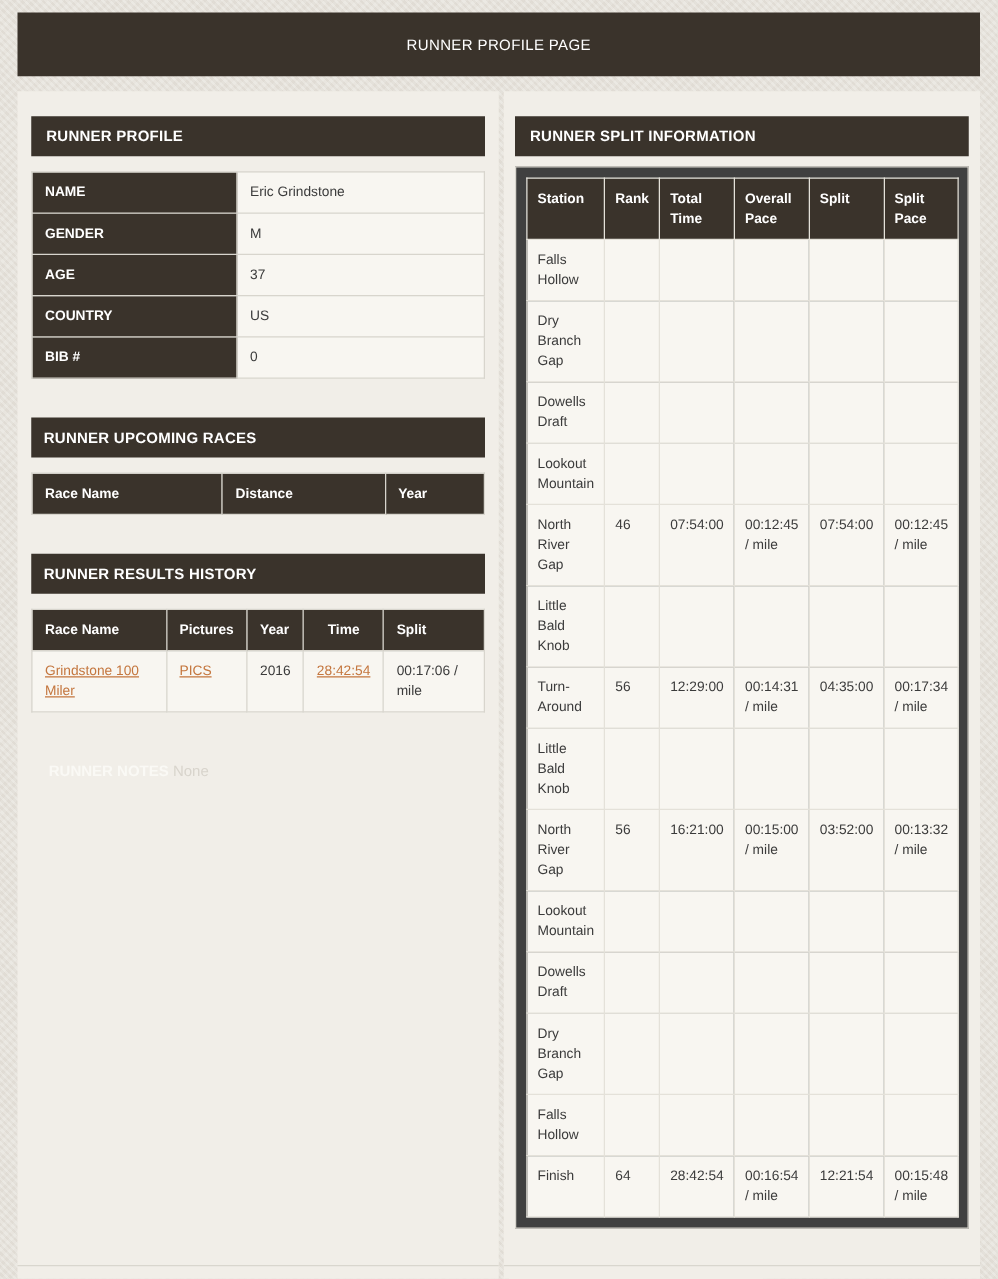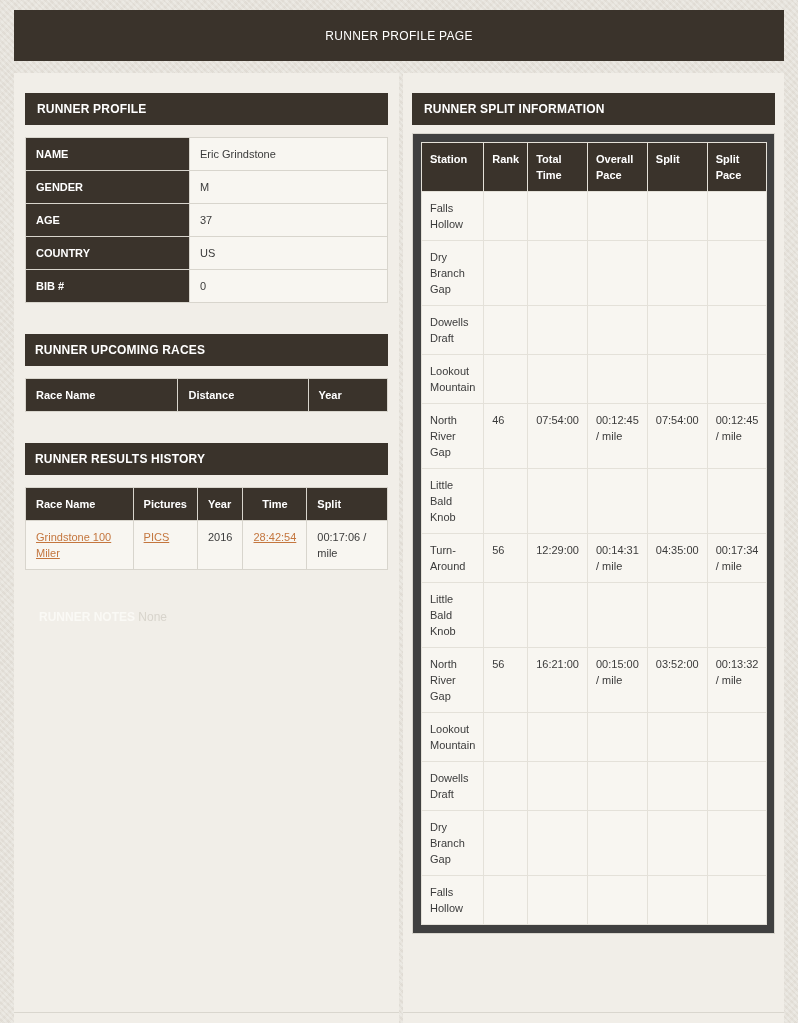--- a/index.html
+++ b/index.html
@@ -323,20 +323,28 @@
                 <td></td>
               </tr>
               <tr>
                 <td>Falls Hollow</td>
                 <td></td>
                 <td></td>
                 <td></td>
                 <td></td>
                 <td></td>
               </tr>
+              <tr>
+                <td>Finish</td>
+                <td>64</td>
+                <td>28:42:54</td>
+                <td>00:16:54 / mile</td>
+                <td>12:21:54</td>
+                <td>00:15:48 / mile</td>
+              </tr>
             </tbody>
         </table>
       </div>
 
     </div>
     <div class="panel-footer"></div>
   </div>
 
 </div>
 

